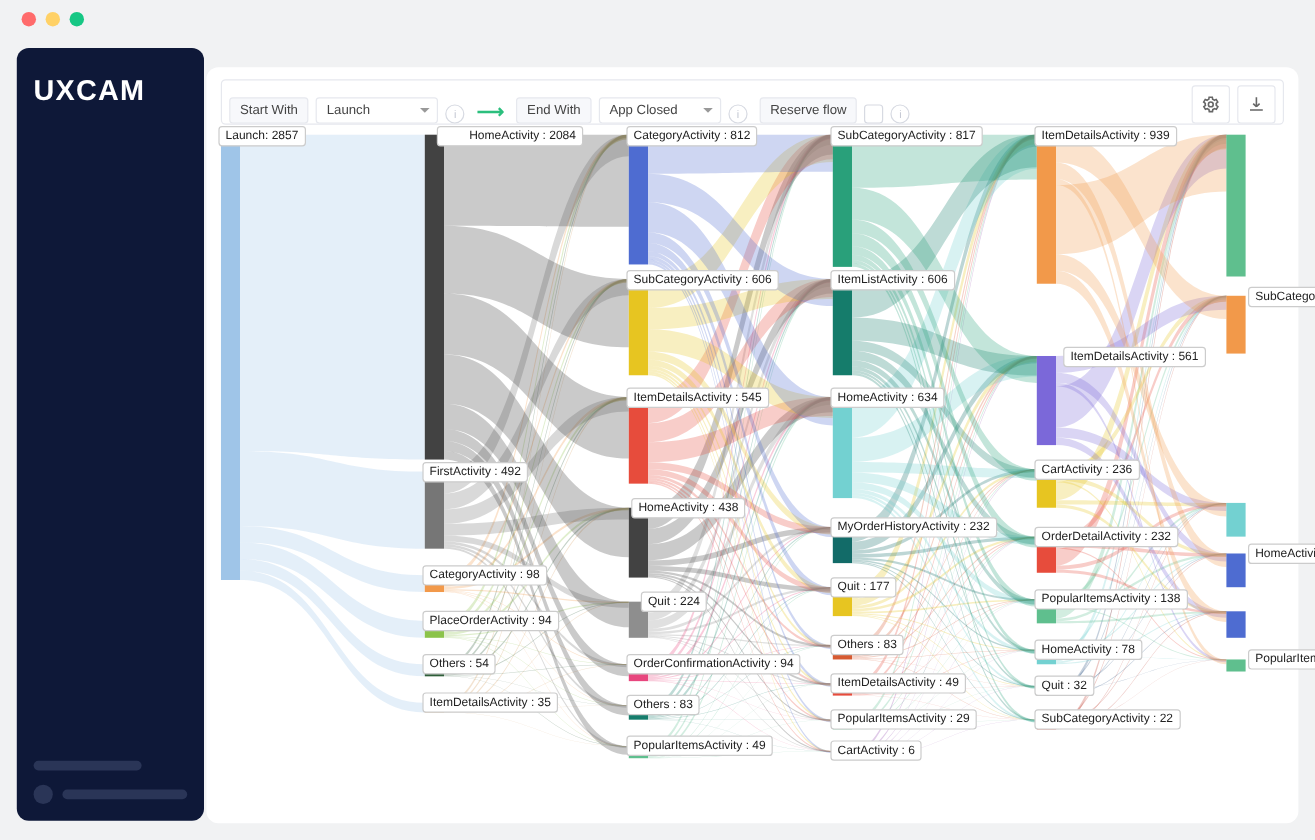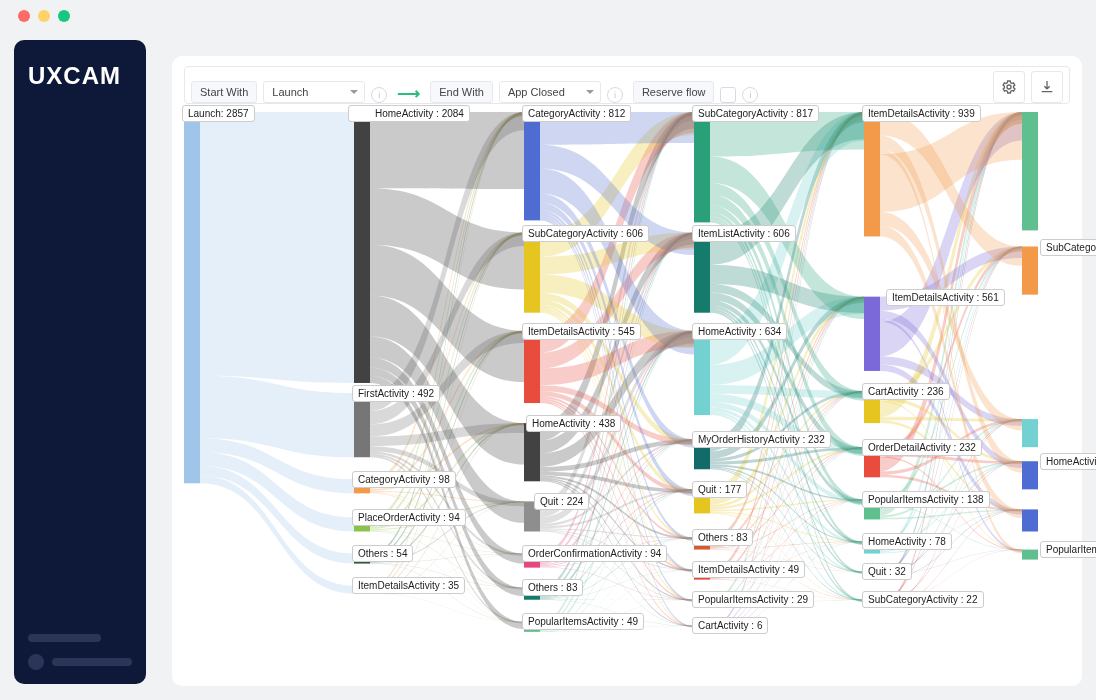--- a/index.html
+++ b/index.html
@@ -1,19 +1,19 @@
 <!DOCTYPE html>
 <html><head>
 <meta charset="utf-8">
 <style>
 html,body{margin:0;padding:0;font-family:-apple-system,Helvetica,Arial,sans-serif;background:#f1f2f3}
 .window{width:1096px;height:700px;background:#f1f2f3;border-radius:14px;position:relative;overflow:hidden}
 .titlebar{height:32px;display:flex;align-items:center;gap:8px;padding-left:18px}
 .tdot{width:12px;height:12px;border-radius:50%}
-.sidebar{position:absolute;left:14px;top:40px;width:132px;height:644px;background:#0e1838;border-radius:10px;color:#cfd6e6;font-size:14px}
+.sidebar{position:absolute;left:14px;top:40px;width:156px;height:644px;background:#0e1838;border-radius:10px;color:#cfd6e6;font-size:14px}
 .logo{color:#fff;font-weight:800;font-size:24px;letter-spacing:1px;padding:22px 14px;display:flex;align-items:center;gap:2px}
 .nav-item{padding:9px 14px;cursor:pointer;color:#bcc6dc}
 .nav-item.active{background:#5a8bff;color:#fff}
 .prof{position:absolute;bottom:14px;left:14px;right:14px}
 .pbar{height:8px;background:#2a3557;border-radius:4px;margin-bottom:12px;width:70%}
 .prow{display:flex;align-items:center;gap:8px}
 .pcirc{width:16px;height:16px;border-radius:50%;background:#2a3557}
 .pline{height:8px;background:#2a3557;border-radius:4px;flex:1}
 .content{position:absolute;left:172px;right:14px;top:56px;bottom:14px;background:#fff;border-radius:10px}
 .toolbar{position:absolute;left:12px;right:12px;top:10px;height:36px;border:1px solid #e6e8ee;border-radius:4px;display:flex;align-items:flex-end;padding:0 6px;font-size:11px;color:#444}
@@ -358,21 +358,21 @@
           <rect x="680" y="458" width="16" height="8" fill="#2c5282"></rect>
           <rect x="680" y="486" width="16" height="8" fill="#c0392b"></rect>
           <rect x="838" y="134" width="16" height="48" fill="#f2994a"></rect>
           <rect x="838" y="348" width="16" height="28" fill="#4e6cd1"></rect>
           <rect x="838" y="436" width="16" height="10" fill="#5fbf8e"></rect>
           <rect x="838" y="0" width="16" height="118" fill="#5fbf8e"></rect>
           <rect x="838" y="306" width="16" height="28" fill="#73d1d1"></rect>
           <rect x="838" y="396" width="16" height="22" fill="#4e6cd1"></rect>
         </svg>
     <div class="lab" style="left: -2px; transform: translateX(0px); top: -7px;">Launch: 2857</div>
-        <div class="lab" style="left: 164px; transform: translateX(0px); top: -7px; padding-left: 26px;">HomeActivity : 2084</div>
+        <div class="lab" style="left: 180px; transform: translateX(0px); top: -7px; padding-left: 26px;">HomeActivity : 2084</div>
         <div class="lab" style="left: 168px; transform: translateX(0px); top: 273px;">FirstActivity : 492</div>
         <div class="lab" style="left: 168px; transform: translateX(0px); top: 359px;">CategoryActivity : 98</div>
         <div class="lab" style="left: 168px; transform: translateX(0px); top: 397px;">PlaceOrderActivity : 94</div>
         <div class="lab" style="left: 168px; transform: translateX(0px); top: 433px;">Others : 54</div>
         <div class="lab" style="left: 168px; transform: translateX(0px); top: 465px;">ItemDetailsActivity : 35</div>
         <div class="lab" style="left: 338px; transform: translateX(0px); top: -7px;">CategoryActivity : 812</div>
         <div class="lab" style="left: 338px; transform: translateX(0px); top: 113px;">SubCategoryActivity : 606</div>
         <div class="lab" style="left: 338px; transform: translateX(0px); top: 211px;">ItemDetailsActivity : 545</div>
         <div class="lab" style="left: 342px; transform: translateX(0px); top: 303px;">HomeActivity : 438</div>
         <div class="lab" style="left: 338px; transform: translateX(0px); top: 381px; margin-left: 12px;">Quit : 224</div>

